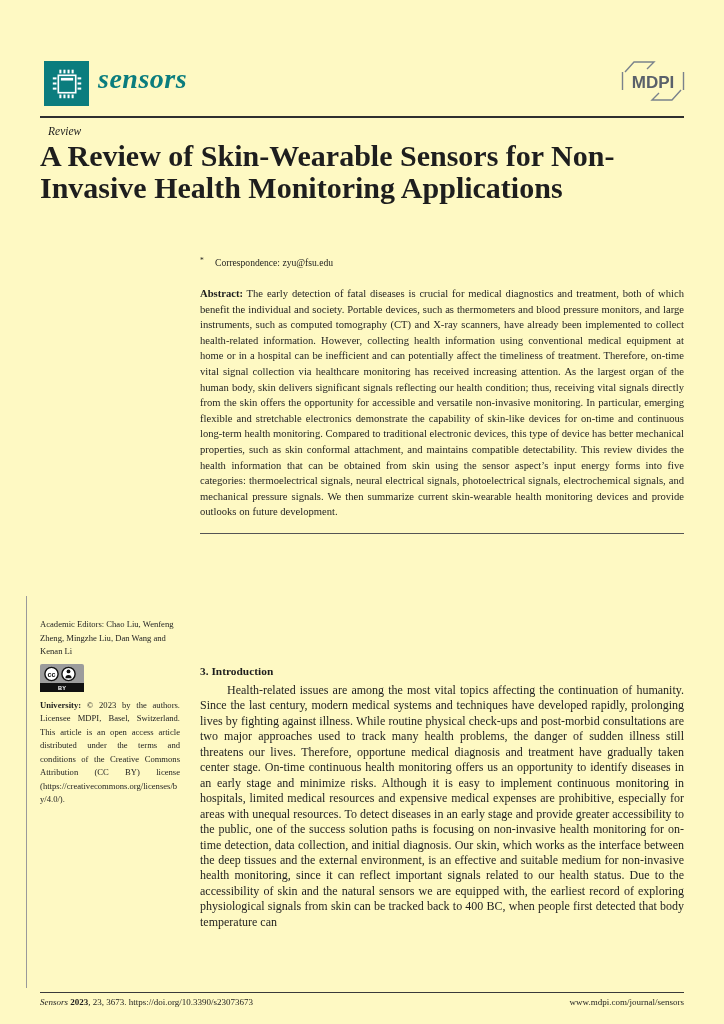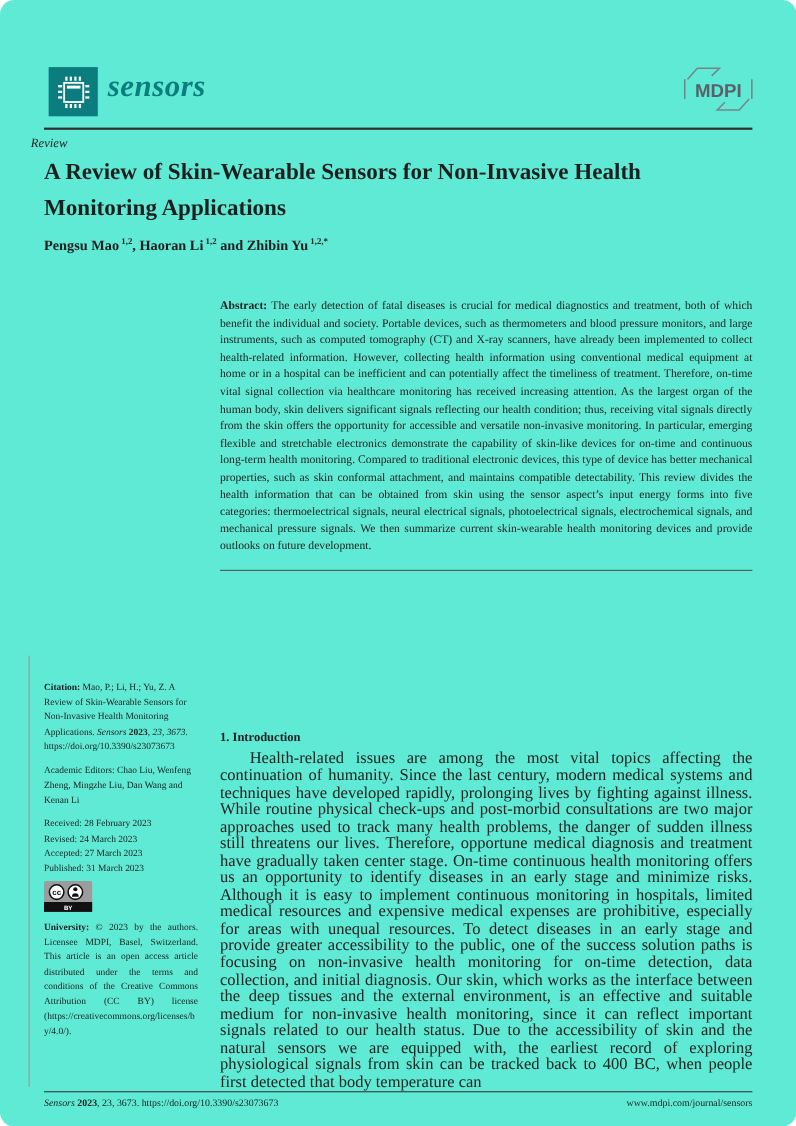--- a/index.html
+++ b/index.html
@@ -1,31 +1,31 @@
 <!DOCTYPE html>
 <html style="--teal: #0b7d7e; --mdpi-gray: #5a616b; --text: #1e1e1e; --rule: #2f2f2f;"><head>
 <meta charset="utf-8">
 <style>
   :root{
     --teal:#0b7d7e; --mdpi-gray:#5a616b; --text:#1e1e1e; --rule:#2f2f2f;
   }
   html,body{margin:0;padding:0;background:#ffffff;}
-  .page{position:relative;width:724px;height:1024px;background:#5eead4;
-        font-family:"Liberation Serif",serif;color:var(--text);overflow:hidden;border-radius:13px;}
+  .page{position:relative;width:724px;height:1024px;background:#fef9c3;
+        font-family:"Liberation Serif",serif;color:var(--text);overflow:hidden;}
 
   
   .chip-box{position:absolute;left:44px;top:61px;width:45px;height:45px;}
   .logo-word{position:absolute;left:98px;top:63px;font-size:28px;font-weight:bold;
              font-style:italic;color:var(--teal);letter-spacing:.5px;}
   .mdpi{position:absolute;left:620px;top:58px;width:66px;height:46px;}
   .header-rule{position:absolute;left:40px;top:116px;width:644px;height:2px;background:var(--rule);}
 
-  .article-type{position:absolute;left:28px;top:125px;font-style:italic;font-size:11.5px;}
+  .article-type{position:absolute;left:48px;top:125px;font-style:italic;font-size:11.5px;}
   .title{position:absolute;left:40px;top:140px;width:648px;margin:0;
-         font-size:21px;line-height:32px;font-weight:bold;}
+         font-size:30px;line-height:32px;font-weight:bold;}
   .authors{position:absolute;left:40px;top:215px;font-size:13px;font-weight:bold;}
   .authors sup{font-size:8px;margin-left:2px;}
 
   
   .right-col{position:absolute;left:200px;top:254px;width:484px;font-size:10.6px;}
   .aff{padding-left:15px;text-indent:-15px;font-size:9.6px;line-height:13px;}
   .aff .marker{display:inline-block;width:15px;text-indent:0;font-size:7.5px;
                vertical-align:3px;}
   .abstract{margin-top:17px;line-height:15.6px;text-align:justify;}
   .keywords{margin-top:13px;line-height:15.6px;}
@@ -37,21 +37,21 @@
            line-height:13.5px;overflow-wrap:break-word;}
   .sidebar .block{margin-top:8px;}
   .sidebar .block:first-child{margin-top:0;}
   .cc-badge{margin-top:5px;width:44px;height:28px;display:block;}
   .copyright{text-align:justify;margin-top:7px;}
   .edge-line{position:absolute;left:26px;top:596px;width:1px;height:392px;background:#9a9a9a;}
 
   
   .main-col{position:absolute;left:200px;top:665px;width:484px;}
   .sec-head{margin:0;font-size:11.4px;font-weight:bold;}
-  .body-par{margin:6px 0 0 0;font-size:15px;line-height:15.45px;
+  .body-par{margin:6px 0 0 0;font-size:12px;line-height:15.45px;
             text-align:justify;text-indent:27px;}
 
   
   .footer-rule{position:absolute;left:40px;top:992px;width:644px;height:1px;background:#3a3a3a;}
   .footer{position:absolute;left:40px;top:997px;width:644px;font-size:9px;}
   .footer .left{float:left;}
   .footer .right{float:right;}
   .it{font-style:italic;} .bd{font-weight:bold;}
   svg text{font-family:"Liberation Sans",sans-serif;}
 </style>
@@ -91,69 +91,60 @@
       <path d="M63.5,14 L63.5,32"></path>
     </g>
     <text x="33" y="30" text-anchor="middle" font-size="17" font-weight="bold" style="fill:var(--mdpi-gray)">MDPI</text>
   </svg>
 
   <div class="header-rule"></div>
 
   <div class="article-type">Review</div>
   <h1 class="title">A Review of Skin-Wearable Sensors for Non-Invasive Health Monitoring Applications</h1>
 
-  <div class="authors">
-    <span>Pengsu Mao</span><sup>1,2</sup><span>, </span><span>Haoran Li</span><sup>1,2</sup><span> and </span><span>Zhibin Yu</span><sup>1,2,*</sup>
-  </div>
 
   <div class="right-col">
+    <div class="aff">
+      <sup class="marker">*</sup><span>Correspondence: </span><span>zyu@fsu.edu</span>
+    </div>
 
     <p class="abstract"><b class="inl">Abstract:</b><span> The early detection of fatal diseases is crucial for medical diagnostics and treatment, both of which benefit the individual and society. Portable devices, such as thermometers and blood pressure monitors, and large instruments, such as computed tomography (CT) and X-ray scanners, have already been implemented to collect health-related information. However, collecting health information using conventional medical equipment at home or in a hospital can be inefficient and can potentially affect the timeliness of treatment. Therefore, on-time vital signal collection via healthcare monitoring has received increasing attention. As the largest organ of the human body, skin delivers significant signals reflecting our health condition; thus, receiving vital signals directly from the skin offers the opportunity for accessible and versatile non-invasive monitoring. In particular, emerging flexible and stretchable electronics demonstrate the capability of skin-like devices for on-time and continuous long-term health monitoring. Compared to traditional electronic devices, this type of device has better mechanical properties, such as skin conformal attachment, and maintains compatible detectability. This review divides the health information that can be obtained from skin using the sensor aspect’s input energy forms into five categories: thermoelectrical signals, neural electrical signals, photoelectrical signals, electrochemical signals, and mechanical pressure signals. We then summarize current skin-wearable health monitoring devices and provide outlooks on future development.</span></p>
 
 
     <div class="kw-rule"></div>
   </div>
 
   <div class="edge-line"></div>
   <aside class="sidebar">
-    <div class="block">
-      <b class="inl">Citation: </b><span>Mao, P.; Li, H.; Yu, Z. A Review of Skin-Wearable Sensors for Non-Invasive Health Monitoring Applications. </span><span class="it">Sensors </span><b class="inl">2023</b><span class="it">, 23, 3673. </span><span>https://doi.org/10.3390/s23073673</span>
-    </div>
 
     <div class="block">
       <span>Academic Editors: </span><span>Chao Liu, Wenfeng Zheng, Mingzhe Liu, Dan Wang and Kenan Li</span>
     </div>
 
-    <div class="block">
-      <div><span>Received: </span><span>28 February 2023</span></div>
-      <div><span>Revised: </span><span>24 March 2023</span></div>
-      <div><span>Accepted: </span><span>27 March 2023</span></div>
-      <div><span>Published: </span><span>31 March 2023</span></div>
-    </div>
 
     <svg class="cc-badge" viewBox="0 0 44 28">
       <rect x="0" y="0" width="44" height="28" rx="2" fill="#9c9c9c"></rect>
       <rect x="0" y="19" width="44" height="9" fill="#111111"></rect>
       <circle cx="11.5" cy="10" r="6.6" fill="#ffffff" stroke="#111111" stroke-width="1.4"></circle>
       <text x="11.5" y="12.6" text-anchor="middle" font-size="7.2" font-weight="bold" fill="#111111">cc</text>
       <circle cx="28.5" cy="10" r="6.6" fill="#ffffff" stroke="#111111" stroke-width="1.4"></circle>
       <g>
         <circle cx="28.5" cy="7.4" r="1.9" fill="#111111"></circle>
         <path d="M25.4,14.2 a3.1,3.1 0 0 1 6.2,0 z" fill="#111111"></path>
       </g>
       <text x="22" y="26.2" text-anchor="middle" font-size="5.6" font-weight="bold" fill="#ffffff">BY</text>
     </svg>
 
     <div class="copyright">
       <b class="inl">University: </b><span>© 2023 by the authors. Licensee MDPI, Basel, Switzerland. This article is an open access article distributed under the terms and conditions of the Creative Commons Attribution (CC BY) license (</span><span>https://creativecommons.org/licenses/by/4.0/</span><span>).</span>
     </div>
   </aside>
 
   <section class="main-col">
-    <h2 class="sec-head">1. Introduction</h2>
+    <h2 class="sec-head">3. Introduction</h2>
     <p class="body-par">Health-related issues are among the most vital topics affecting the continuation of humanity. Since the last century, modern medical systems and techniques have developed rapidly, prolonging lives by fighting against illness. While routine physical check-ups and post-morbid consultations are two major approaches used to track many health problems, the danger of sudden illness still threatens our lives. Therefore, opportune medical diagnosis and treatment have gradually taken center stage. On-time continuous health monitoring offers us an opportunity to identify diseases in an early stage and minimize risks. Although it is easy to implement continuous monitoring in hospitals, limited medical resources and expensive medical expenses are prohibitive, especially for areas with unequal resources. To detect diseases in an early stage and provide greater accessibility to the public, one of the success solution paths is focusing on non-invasive health monitoring for on-time detection, data collection, and initial diagnosis. Our skin, which works as the interface between the deep tissues and the external environment, is an effective and suitable medium for non-invasive health monitoring, since it can reflect important signals related to our health status. Due to the accessibility of skin and the natural sensors we are equipped with, the earliest record of exploring physiological signals from skin can be tracked back to 400 BC, when people first detected that body temperature can</p>
   </section>
 
   <div class="footer-rule"></div>
   <div class="footer">
     <span class="left">
       <span class="it">Sensors </span><b class="bd">2023</b><span>, 23, 3673. </span><span>https://doi.org/10.3390/s23073673</span>
     </span>
     <span class="right">www.mdpi.com/journal/sensors</span>
   </div>

